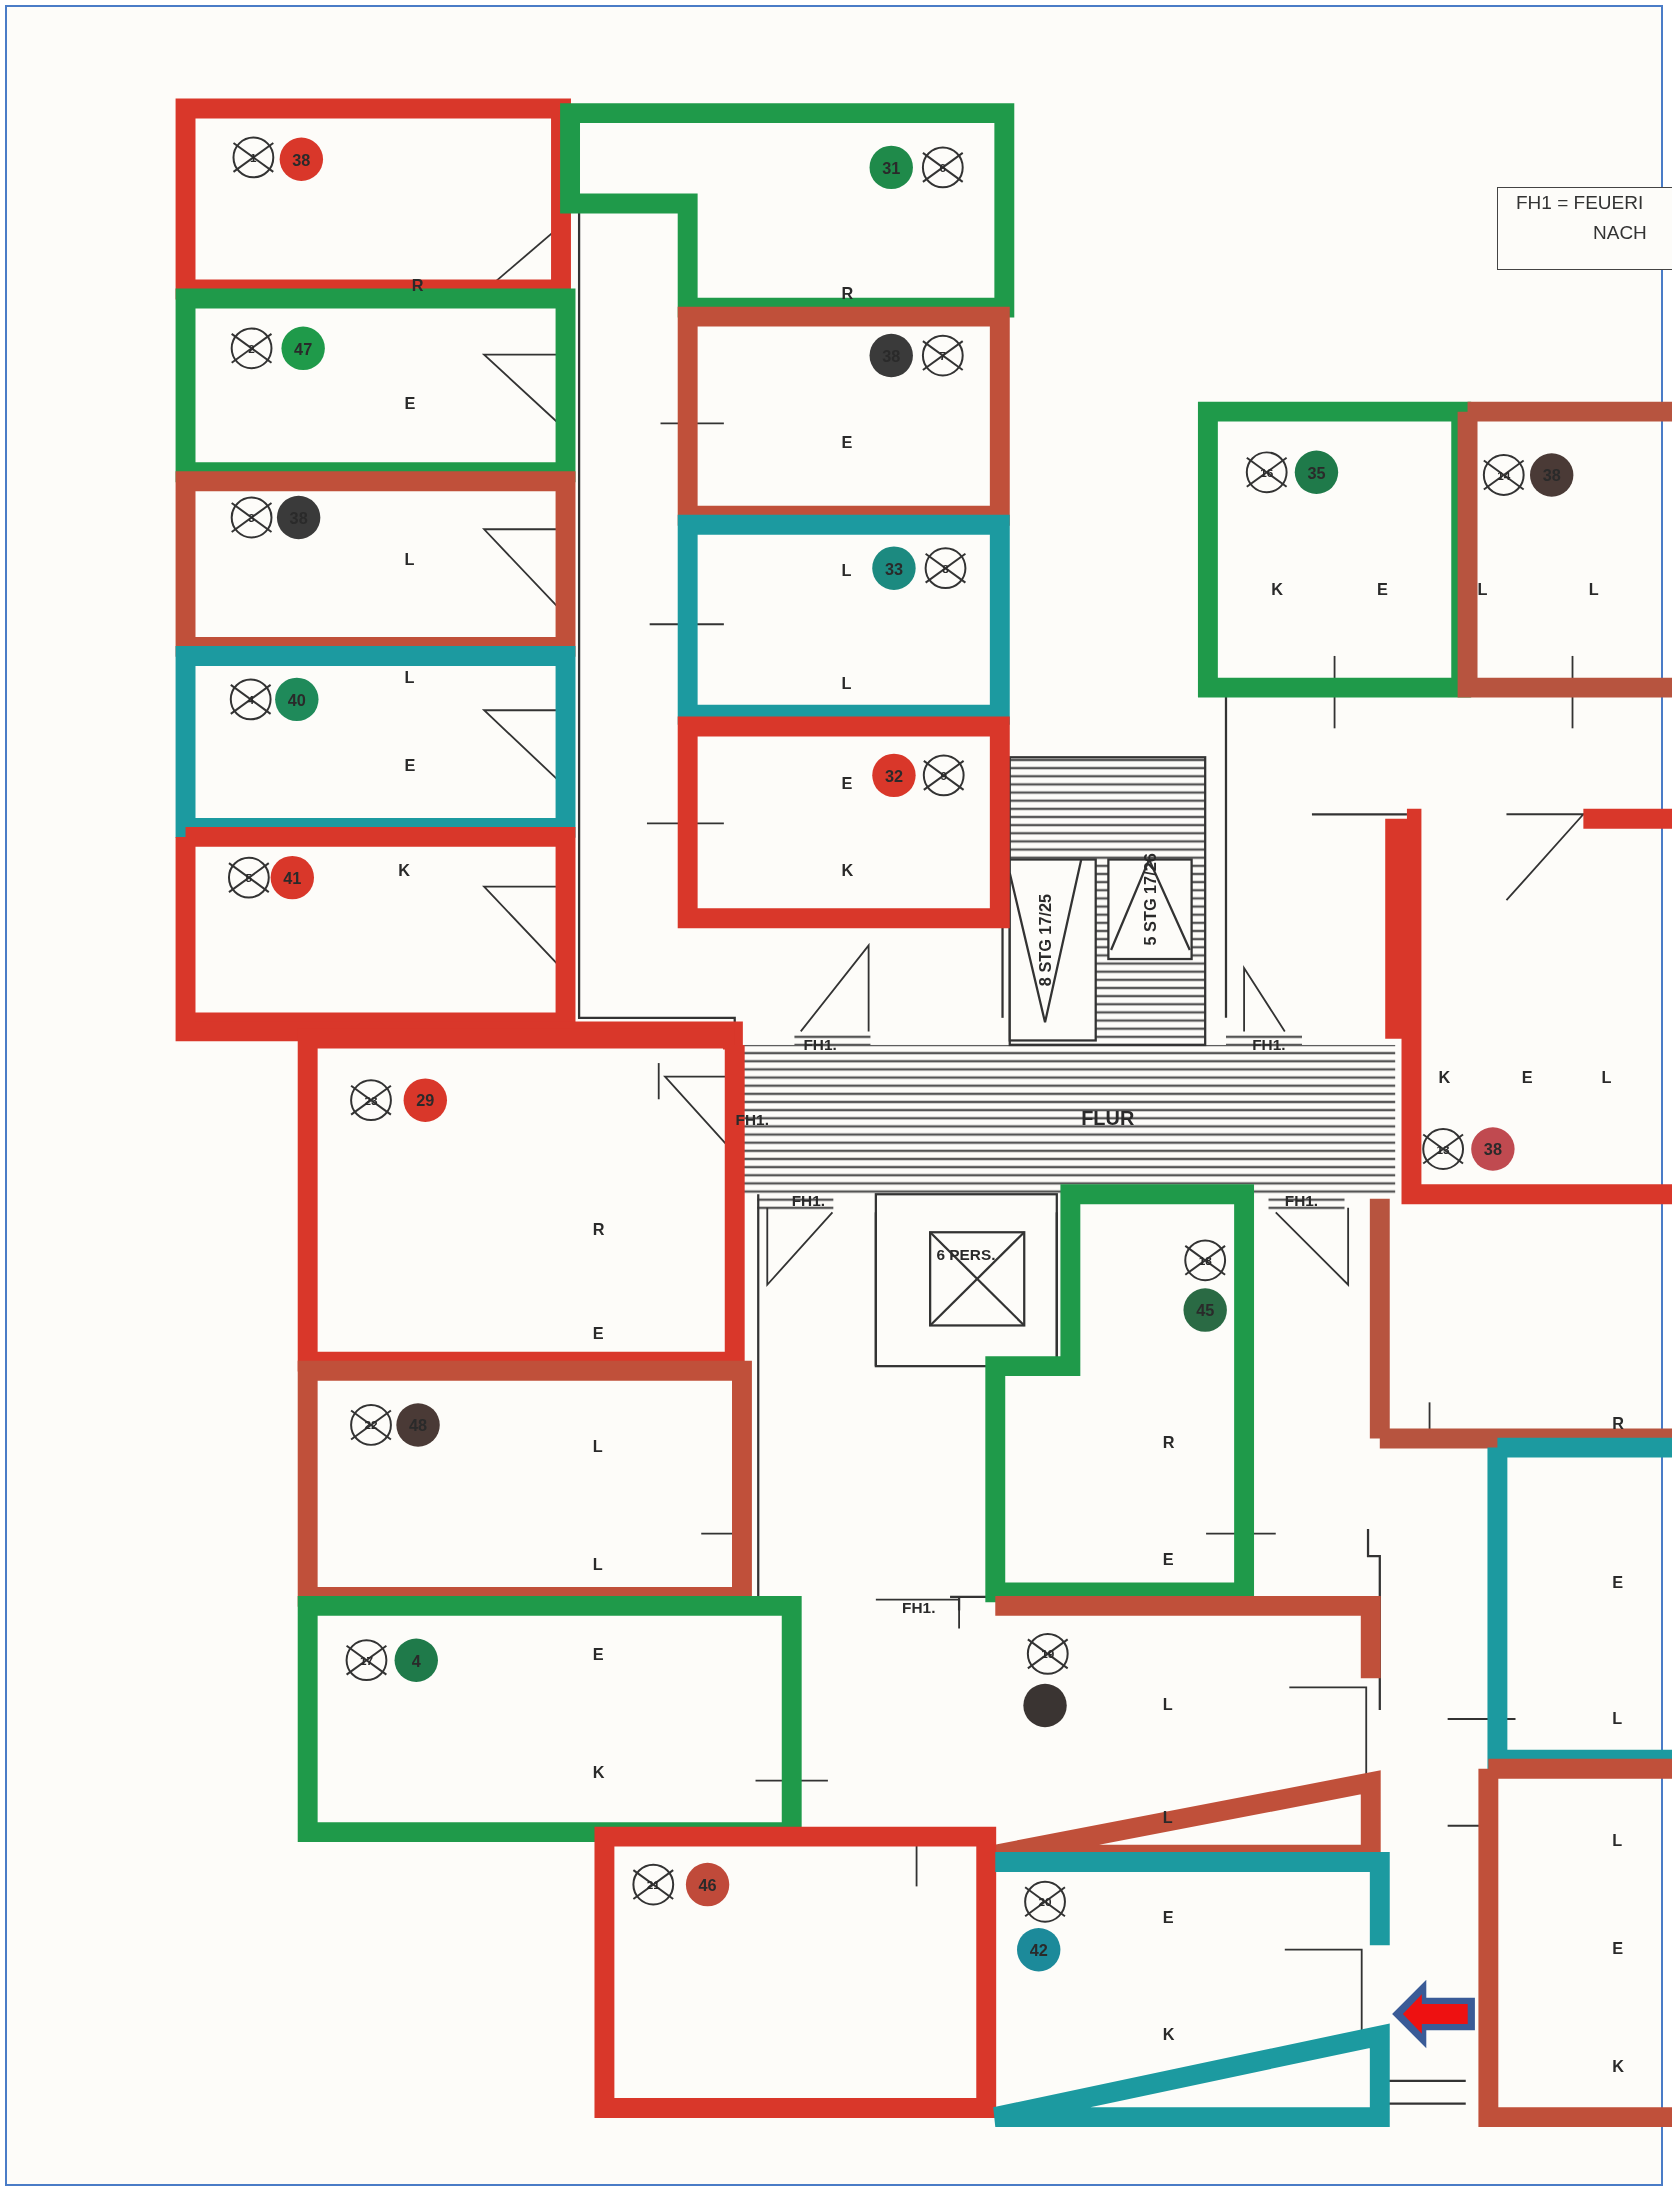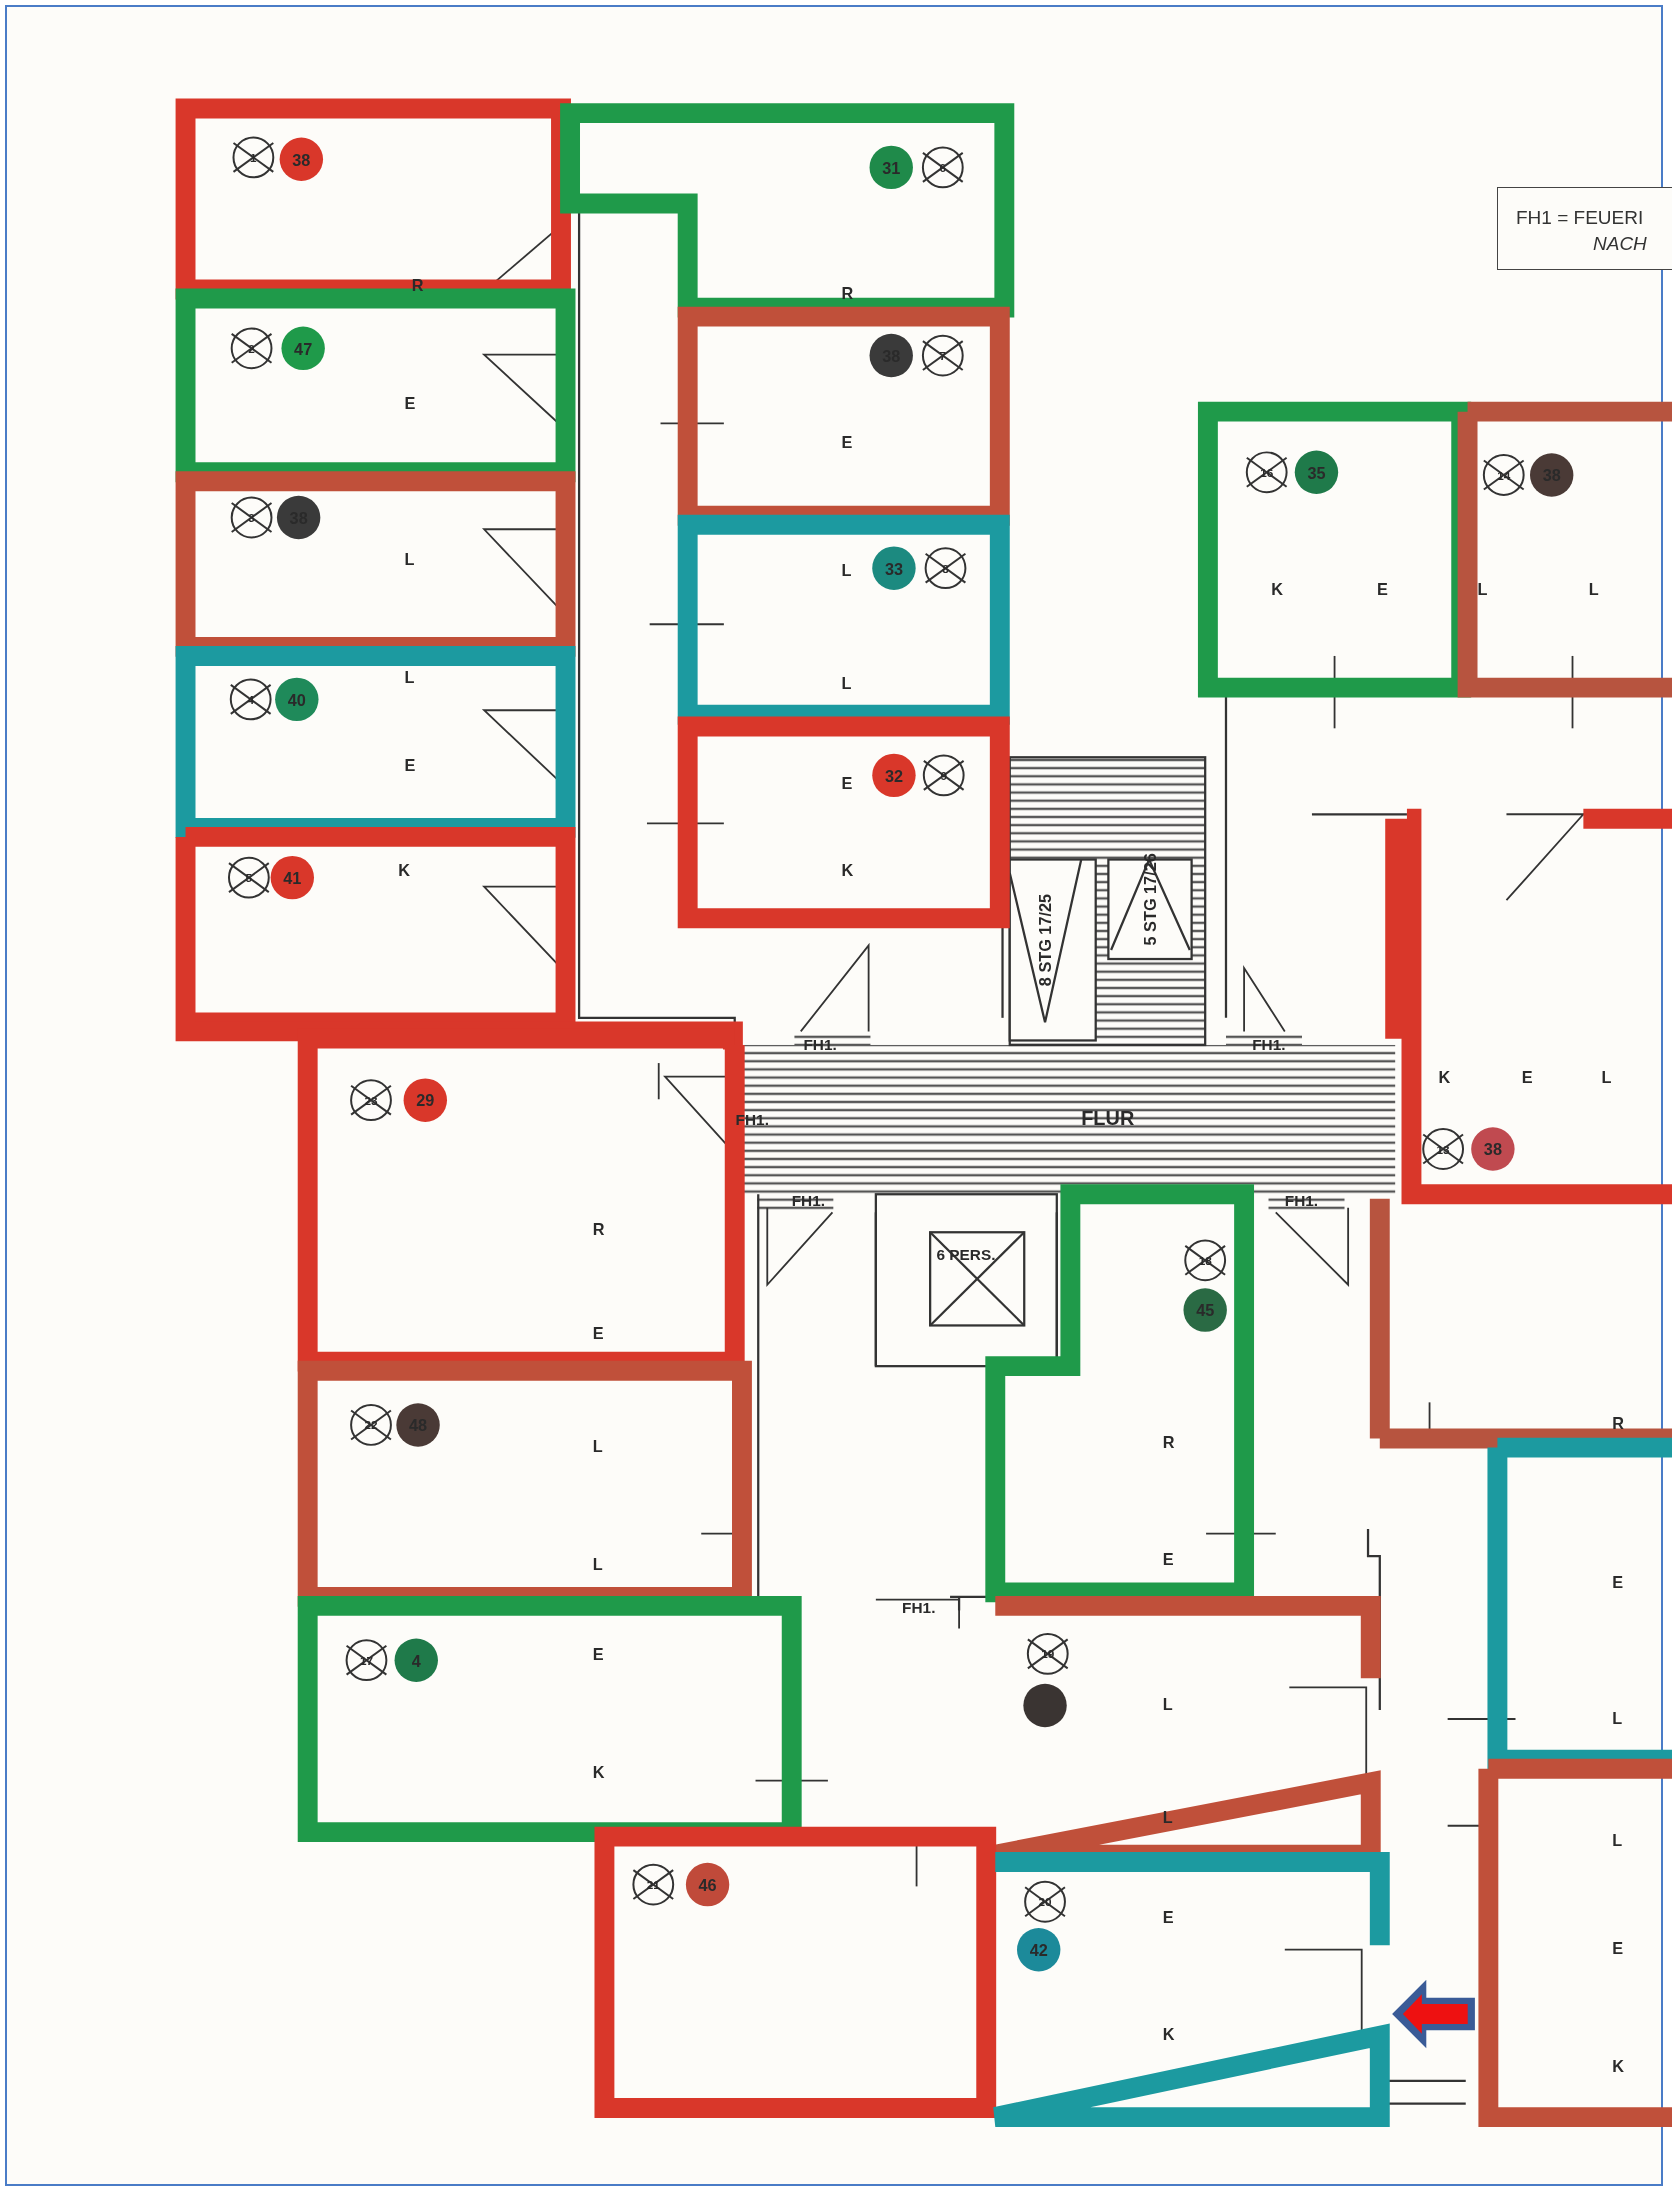--- a/index.html
+++ b/index.html
@@ -1,22 +1,22 @@
 <!DOCTYPE html>
 <html style="font-size:14.5px"><head>
 <meta charset="utf-8">
 <style>
   html,body{margin:0;padding:0;background:#ffffff;}
   body{width:1673px;height:2194px;position:relative;overflow:hidden;font-family:"DejaVu Sans",sans-serif;}
   #frame{position:absolute;left:5.4px;top:5.4px;width:1658px;height:2181px;border:2.7px solid #4a7cc7;background:#fdfcf9;box-sizing:border-box;}
   #plan{position:absolute;left:0;top:0;}
   .lbl{font-family:"Liberation Sans",sans-serif;fill:#2a2a2a;font-weight:bold;}
   .legend{position:absolute;left:1497px;top:187px;width:181px;height:81px;border:1.8px solid #444;border-right:none;background:#fdfcf9;font-family:"Liberation Sans",sans-serif;font-size:19px;color:#333;}
-  .legend .l1{position:absolute;left:18px;top:19px;white-space:nowrap;}
-  .legend .l2{position:absolute;left:95px;top:45px;white-space:nowrap;font-style:italic;}
+  .legend .l1{position:absolute;left:18px;top:4px;white-space:nowrap;}
+  .legend .l2{position:absolute;left:95px;top:34px;white-space:nowrap;}
   .arrow{position:absolute;left:1390px;top:1978px;width:87px;height:72px;}
 </style>
 </head>
 <body>
 
 <div id="frame"></div>
 
 <svg id="plan" width="1673" height="2194" viewBox="0 0 1849 2425" xmlns="http://www.w3.org/2000/svg">
   <defs>
     <pattern id="hatch" width="12" height="9" patternUnits="userSpaceOnUse">

